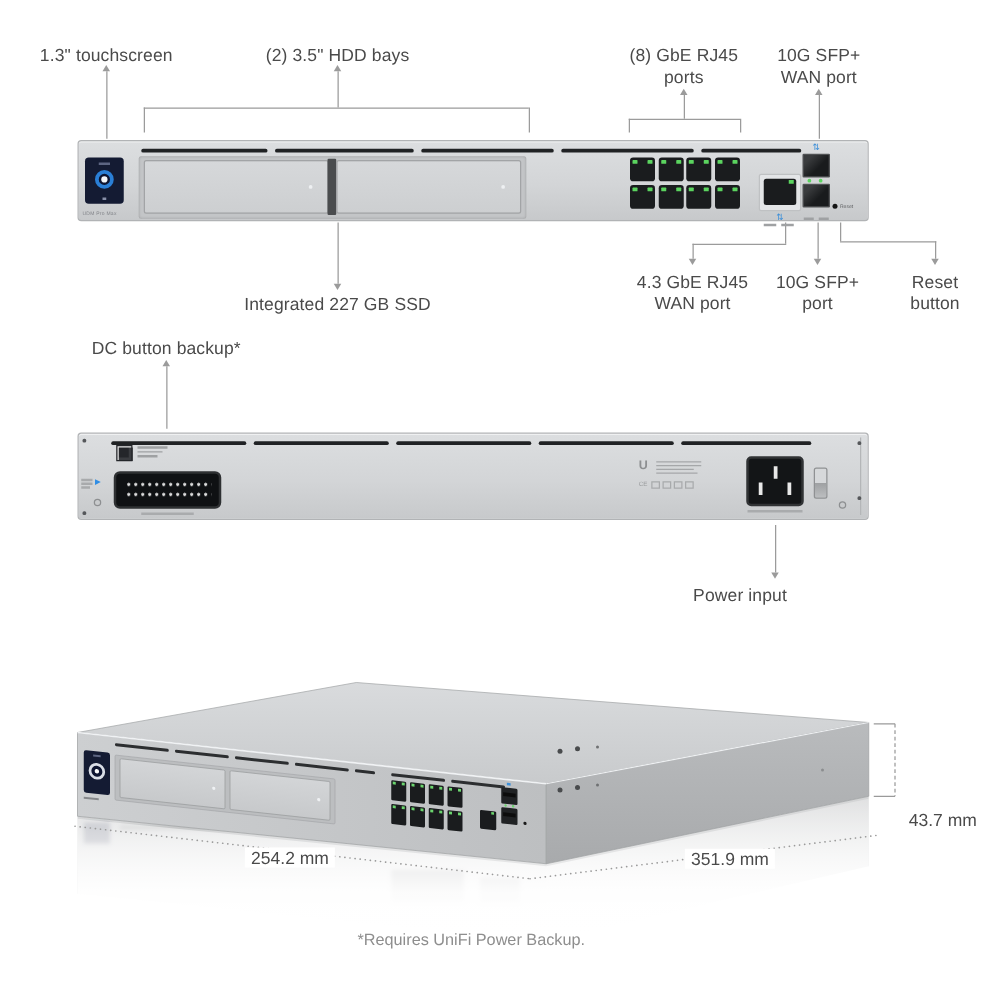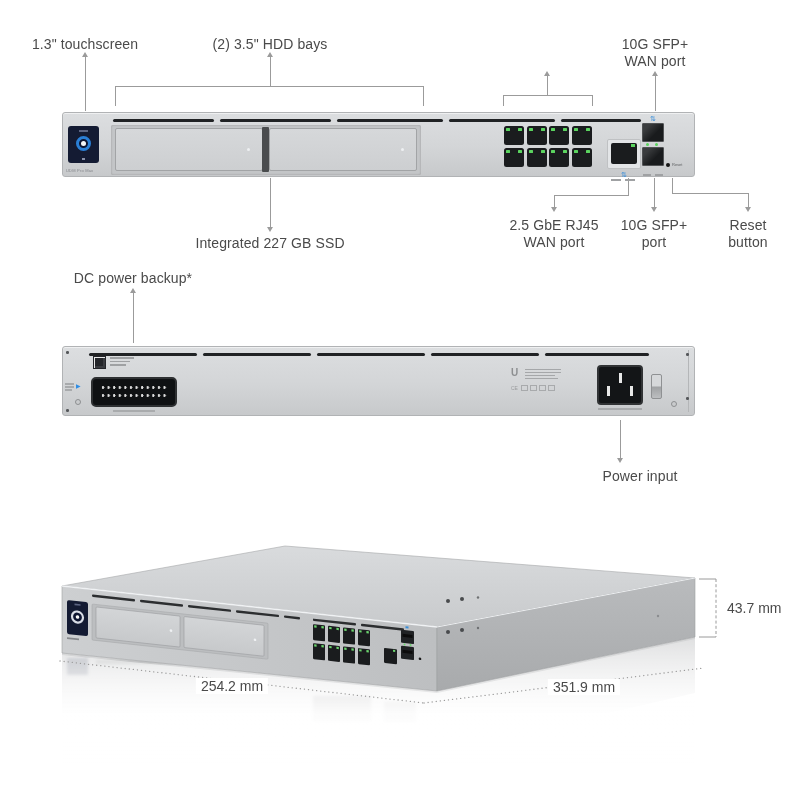--- a/index.html
+++ b/index.html
@@ -85,35 +85,37 @@
       border:2px solid #313335;border-radius:4px;box-sizing:border-box;}
   #rinlet .pin{position:absolute;background:#e8e8e8;width:3px;height:10px;}
   #rinlet .p1{left:20px;top:6px}#rinlet .p2{left:8px;top:19px}#rinlet .p3{right:8px;top:19px}
   #rrocker{position:absolute;left:588px;top:27px;width:11px;height:25px;border:1px solid #8f9193;
       border-radius:2px;background:linear-gradient(180deg,#d6d8da 49%,#9fa1a3 51%,#bcbec0);box-sizing:border-box;}
   #rrail{position:absolute;left:625px;top:3px;width:1px;height:62px;background:#b4b6b8;}
   .edge-dot{position:absolute;width:2.5px;height:2.5px;border-radius:50%;background:#55575a;}
 
   
   .dim{position:absolute;font-size:14px;color:#4a4a4a;background:#fff;padding:0 5px;transform:translateX(-50%);}
-  #dim-height{transform:none;background:transparent;padding:0;}
+  #dim-height{transform:none;background:transparent;padding:0;margin-top:48px;}
   #footnote{position:absolute;left:377px;top:744px;transform:translateX(-50%);
       font-size:13px;color:#8e8e8e;}
 </style>
 </head>
 <body>
 
 <div id="canvas">
 
   <div class="lbl" style="left:85px;top:36px">1.3" touchscreen</div>
   <div class="lbl" style="left:270px;top:36px">(2) 3.5" HDD bays</div>
+  <div class="lbl" style="left:547px;top:36px">(8) GbE RJ45
+ports</div>
   <div class="lbl" style="left:655px;top:36px">10G SFP+
 WAN port</div>
   <div class="lbl" style="left:270px;top:235px">Integrated 227 GB SSD</div>
-  <div class="lbl" style="left:554px;top:217px">2.5 GbE RJ45
+  <div class="lbl" style="left:554px;top:217px">4.3 GbE RJ45
 WAN port</div>
   <div class="lbl" style="left:654px;top:217px">10G SFP+
 port</div>
   <div class="lbl" style="left:748px;top:217px">Reset
 button</div>
 
   <div class="arr-up" style="left:85px;top:52px"></div>
   <div class="vl" style="left:85px;top:57px;height:54px"></div>
 
   <div class="arr-up" style="left:270px;top:52px"></div>
@@ -224,27 +226,27 @@
     </div>
     <span class="tiny-bar" style="left:580px;top:61px;width:8px"></span>
     <span class="tiny-bar" style="left:592px;top:61px;width:8px"></span>
 
     <div id="freset">
       <span class="dot"></span>
       <span class="txt">Reset</span>
     </div>
   </div>
 
-  <div class="lbl" style="left:133px;top:270px">DC power backup*</div>
+  <div class="lbl" style="left:133px;top:270px">DC button backup*</div>
   <div class="arr-up" style="left:133px;top:288px"></div>
   <div class="vl" style="left:133px;top:293px;height:50px"></div>
 
   <div class="vl" style="left:620px;top:420px;height:38px"></div>
   <div class="arr-down" style="left:620px;top:458px"></div>
-  <div class="lbl" style="left:640px;top:468px">Power input</div>
+  <div class="lbl" style="left:592px;top:468px">Power input</div>
 
   <div class="device" id="rear-device">
     <div class="vent" style="left:26px;width:108px"></div>
     <div class="vent" style="left:140px;width:108px"></div>
     <div class="vent" style="left:254px;width:108px"></div>
     <div class="vent" style="left:368px;width:108px"></div>
     <div class="vent" style="left:482px;width:104px"></div>
 
     <div id="rqr"></div>
     <span class="tiny-bar" style="left:47px;top:10px;width:24px"></span>
@@ -400,13 +402,14 @@
     <line x1="424" y1="183" x2="704" y2="148" stroke="#9a9a9a" stroke-width="1.3" stroke-dasharray="0.1 4" stroke-linecap="round"></line>
     <line x1="716" y1="59" x2="716" y2="117" stroke="#9a9a9a" stroke-width="1" stroke-dasharray="3 2.2"></line>
     <line x1="699" y1="59" x2="716" y2="59" stroke="#9a9a9a" stroke-width="1"></line>
     <line x1="699" y1="117" x2="716" y2="117" stroke="#9a9a9a" stroke-width="1"></line>
   </svg>
 
   <div class="dim" style="left:232px;top:678px">254.2 mm</div>
   <div class="dim" style="left:584px;top:679px">351.9 mm</div>
   <div class="dim" id="dim-height" style="left:727px;top:600px">43.7 mm</div>
 
+  <div id="footnote">*Requires UniFi Power Backup.</div>
 </div>
 
 </body></html>

